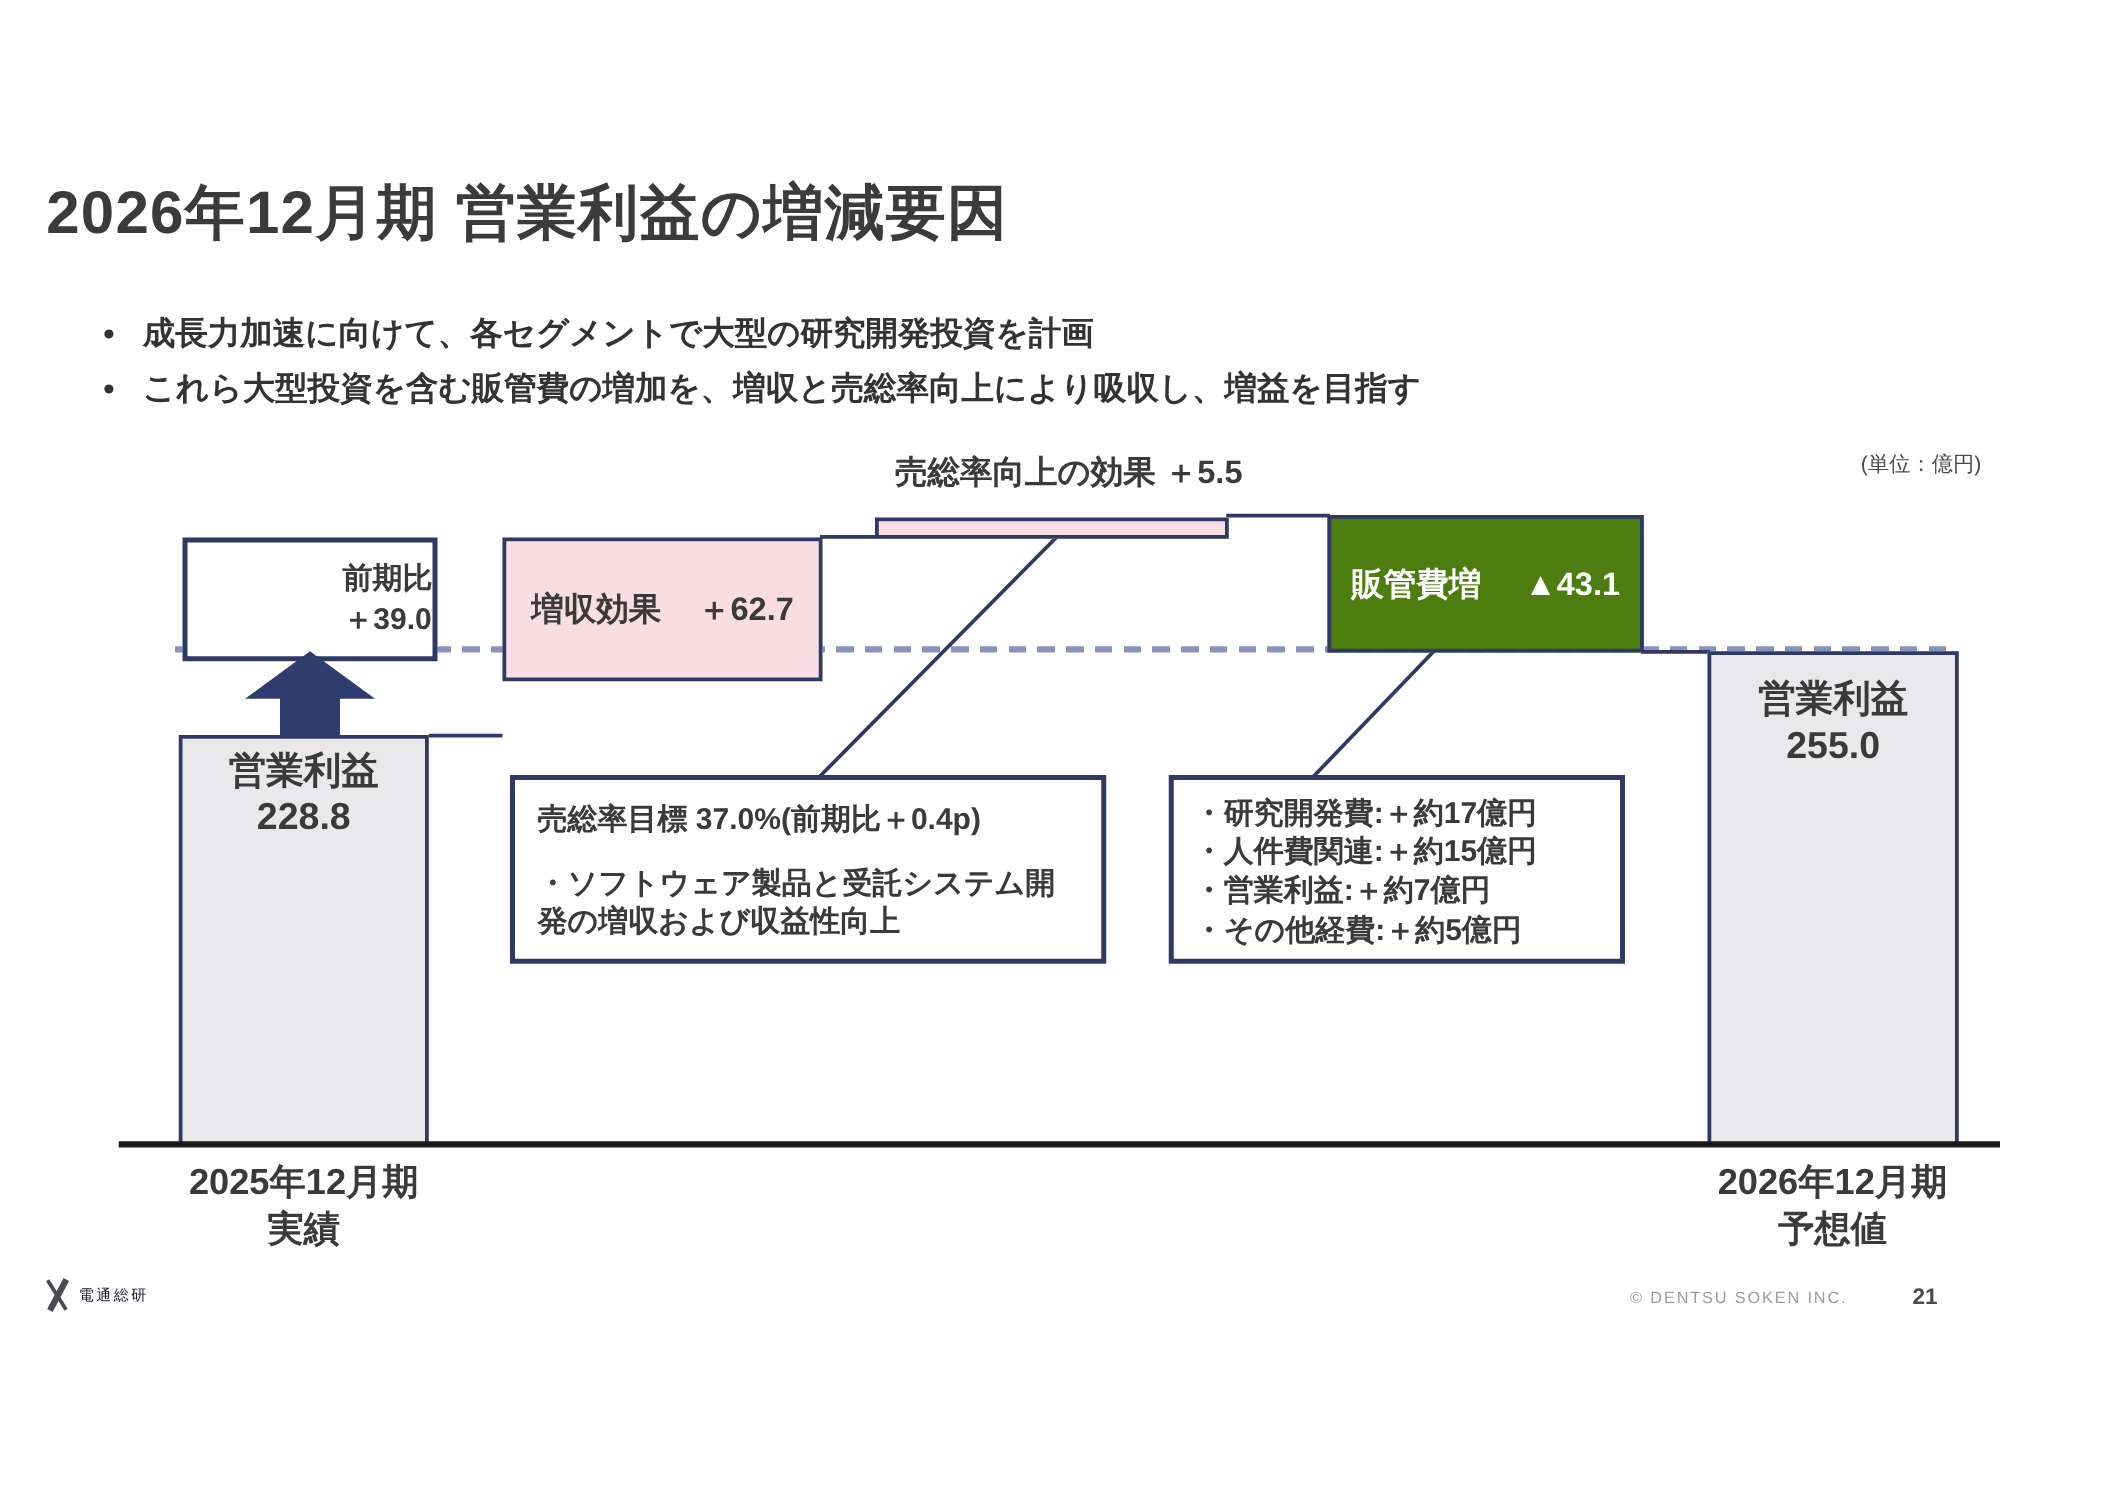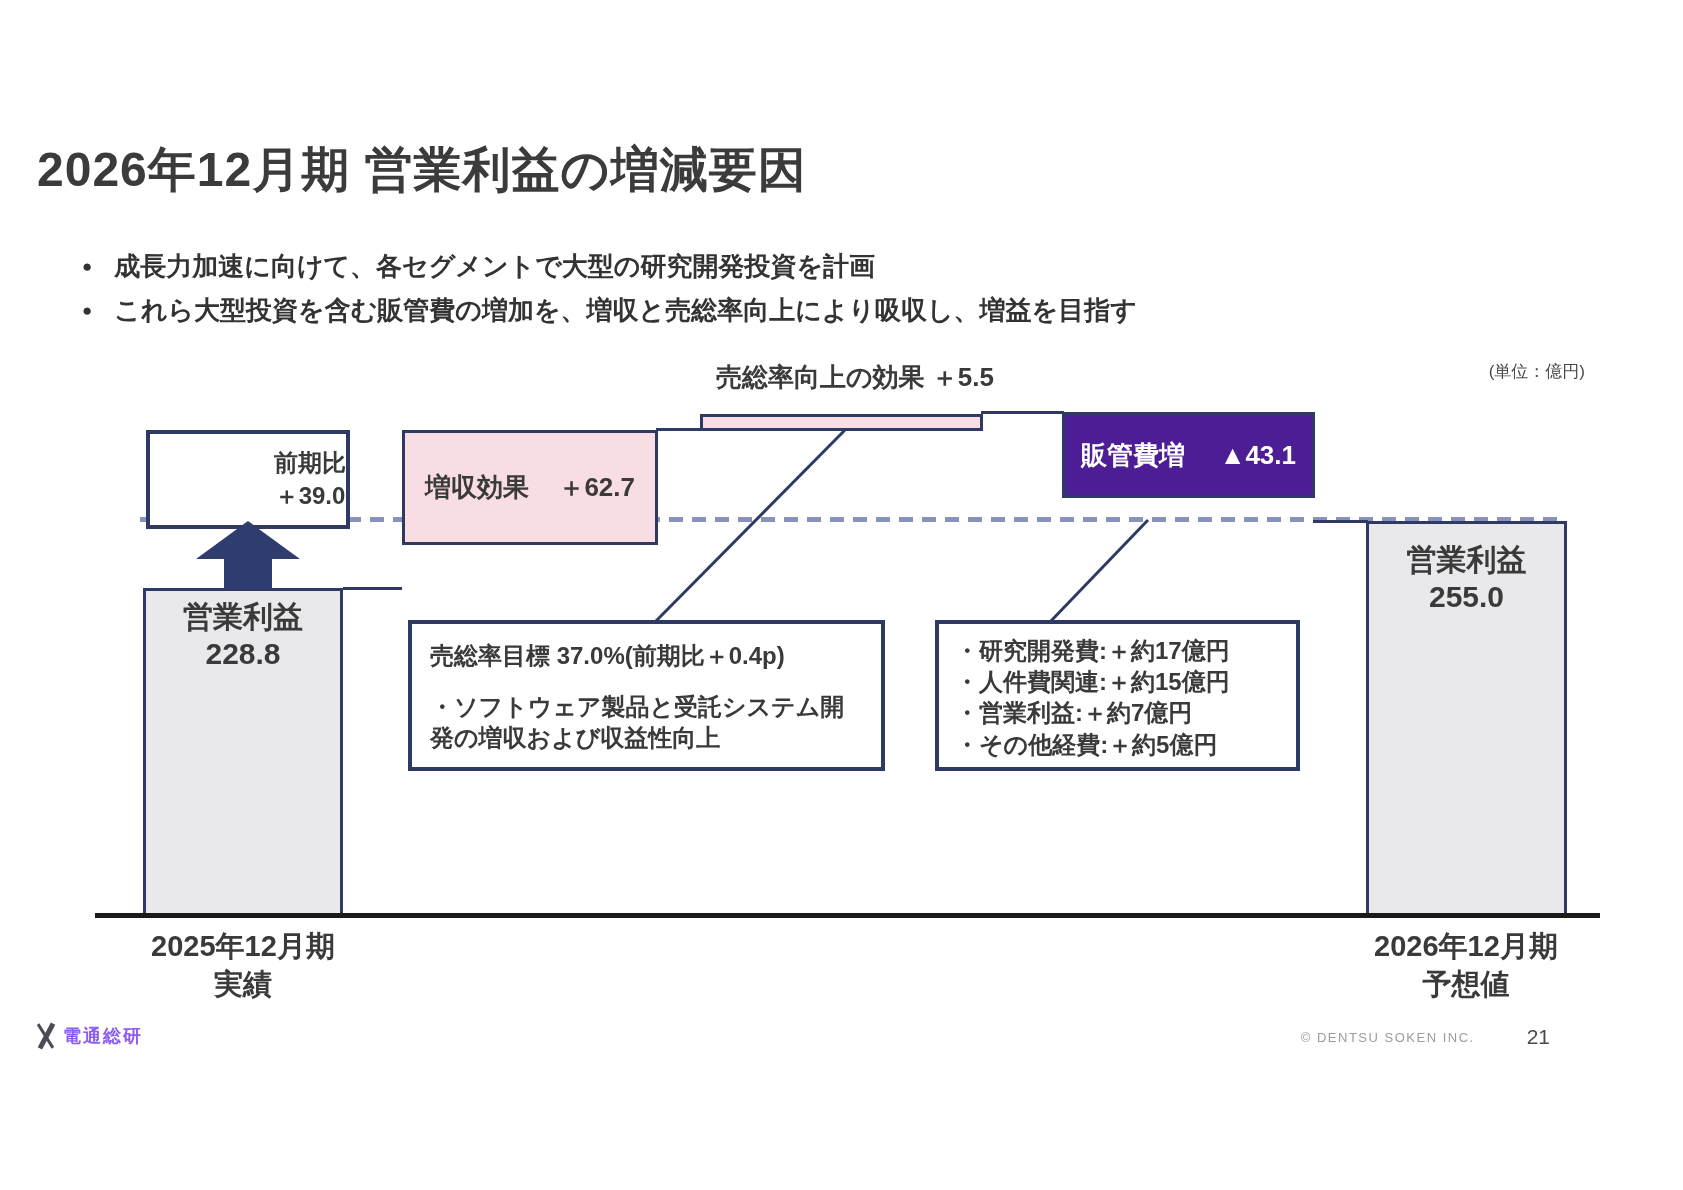--- a/index.html
+++ b/index.html
@@ -18,26 +18,26 @@
   .pinkfill { background:#f8dee3; }
   .split-label { display:flex; justify-content:space-between; align-items:center; font-size:26px; font-weight:bold; }
   .connector { background:#2e3a64; }
   .dashline { height:5px; background:repeating-linear-gradient(90deg,#8793bd 0 14px,transparent 14px 23px); }
   .chart-label { font-size:26px; font-weight:bold; color:#3a3a3a; text-align:center; white-space:nowrap; }
   .yoy-text { text-align:center; font-size:24px; font-weight:bold; color:#3a3a3a; line-height:1.35; }
   .callout { background:#ffffff; }
   .callout-text { font-size:24px; font-weight:bold; color:#3a3a3a; line-height:1.3; }
   .axis-label { text-align:center; font-size:29px; font-weight:bold; color:#3a3a3a; line-height:1.3; }
   .footer-copy { font-size:13px; color:#9c9c9c; letter-spacing:1.5px; white-space:nowrap; }
-  .footer-page { font-size:21px; font-weight:normal; color:#4a4a4a; }
+  .footer-page { font-size:18px; font-weight:bold; color:#4a4a4a; }
   .footer-sep { width:1px; height:24px; background:#bfbfbf; }
   .logo-wrap { display:flex; align-items:center; gap:8px; }
   .logo-x { position:relative; width:20px; height:26px; }
   .logo-x i { position:absolute; left:9px; top:-1px; display:block; height:28px; background:#4b4b55; }
-  .logo-text { font-size:18px; font-weight:bold; color:#8b5cf6; letter-spacing:2px; }
+  .logo-text { font-size:12px; font-weight:normal; color:#0f172a; letter-spacing:2px; }
 </style>
 </head>
 <body>
 
 <div class="slide">
 
   <div class="abs title" style="left:37px; top:138px;">2026年12月期 営業利益の増減要因</div>
 
   <div class="abs" style="left:82px; top:249px;">
     <div class="bullet-row">
@@ -84,21 +84,21 @@
     <span>増収効果</span>
     <span>＋62.7</span>
   </div>
 
   <div class="abs connector" style="left:656px; top:428px; width:46px; height:3px; z-index:2;"></div>
 
   <div class="abs pinkfill navy-border3" style="left:700px; top:414px; width:283px; height:17px; z-index:3;"></div>
 
   <div class="abs connector" style="left:981px; top:411px; width:83px; height:3px; z-index:2;"></div>
 
-  <div class="abs navy-border3 split-label" style="left:1062px; top:412px; width:253px; height:86px; background:#4c1d95; color:#ffffff; padding:0 16px; z-index:3;">
+  <div class="abs navy-border3 split-label" style="left:1062px; top:412px; width:253px; height:110px; background:#4d7c0f; color:#ffffff; padding:0 16px; z-index:3;">
     <span>販管費増</span>
     <span>▲43.1</span>
   </div>
 
   <div class="abs connector" style="left:1313px; top:520px; width:55px; height:3px; z-index:2;"></div>
 
   <div class="abs bar navy-border3" style="left:1366px; top:521px; width:201px; height:396px; z-index:2;">
     <div class="bar-text" style="margin-top:18px;">
       <div>営業利益</div>
       <div>255.0</div>

